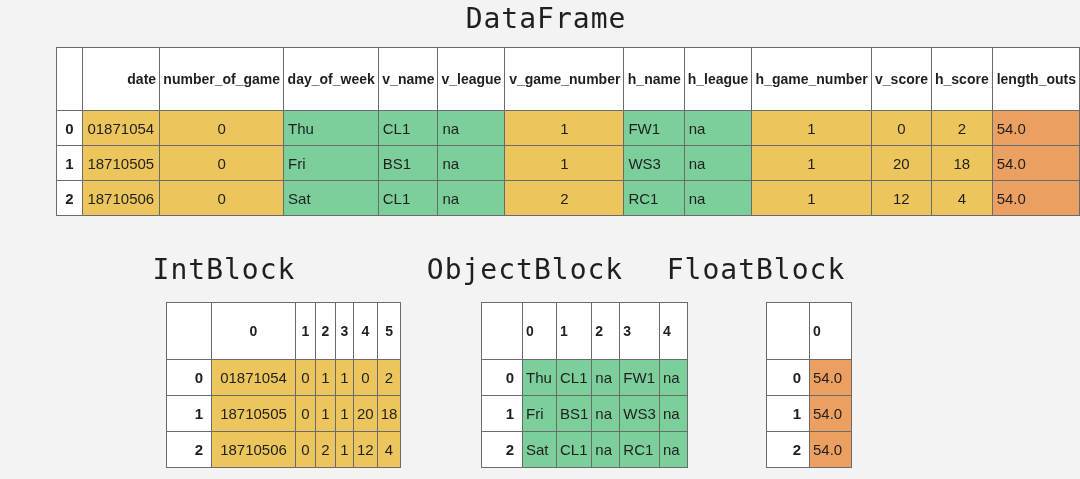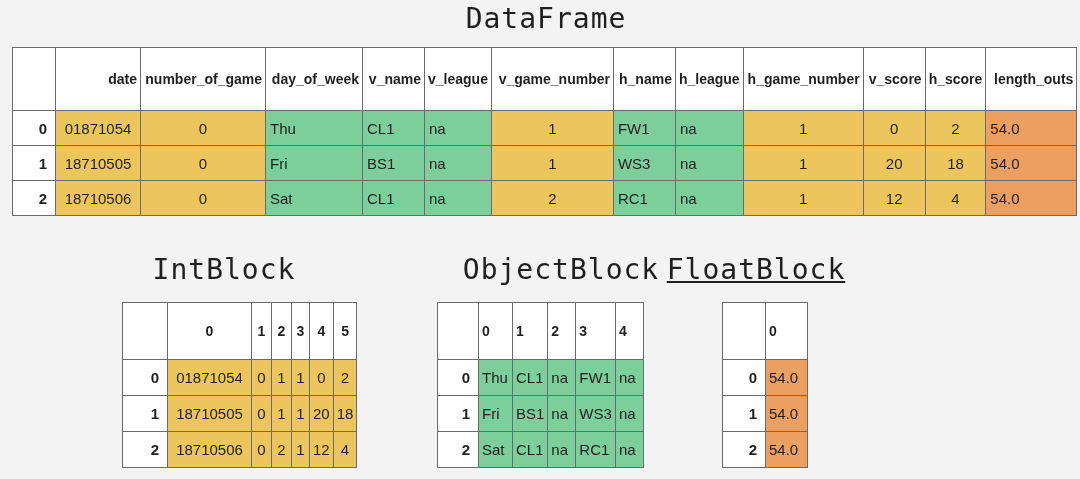--- a/index.html
+++ b/index.html
@@ -12,27 +12,28 @@
     font-family: "Liberation Sans", sans-serif;
   }
   .title {
     position: absolute;
     font-family: "DejaVu Sans Mono", "Liberation Mono", monospace;
     font-size: 28px; letter-spacing: 1px; line-height: 1.15;
     text-align: center; white-space: nowrap;
   }
   #page-title   { top: 3px;   left: 6px;     width: 1080px; }
   #intblock-title    { top: 254px; left: 108px; width: 232px; }
-  #objectblock-title { top: 254px; left: 460px; width: 202px; }
-  #floatblock-title  { top: 254px; left: 658px; width: 196px; text-decoration: underline; }
+  #objectblock-title { top: 254px; left: 424px; width: 202px; }
+  #floatblock-title  { top: 254px; left: 658px; width: 196px; }
 
   table {
     position: absolute;
     border-collapse: collapse; table-layout: fixed;
     background: var(--header-background, #ffffff);
+    margin-left: 44px;
   }
   th, td {
     border: 1px solid var(--table-border, #6a6b6d);
     white-space: nowrap; overflow: hidden;
     font-size: 15px; vertical-align: middle;
   }
   th {
     font-weight: 700; font-size: 14px;
     background: var(--header-background, #ffffff);
     padding: 0 3px;

